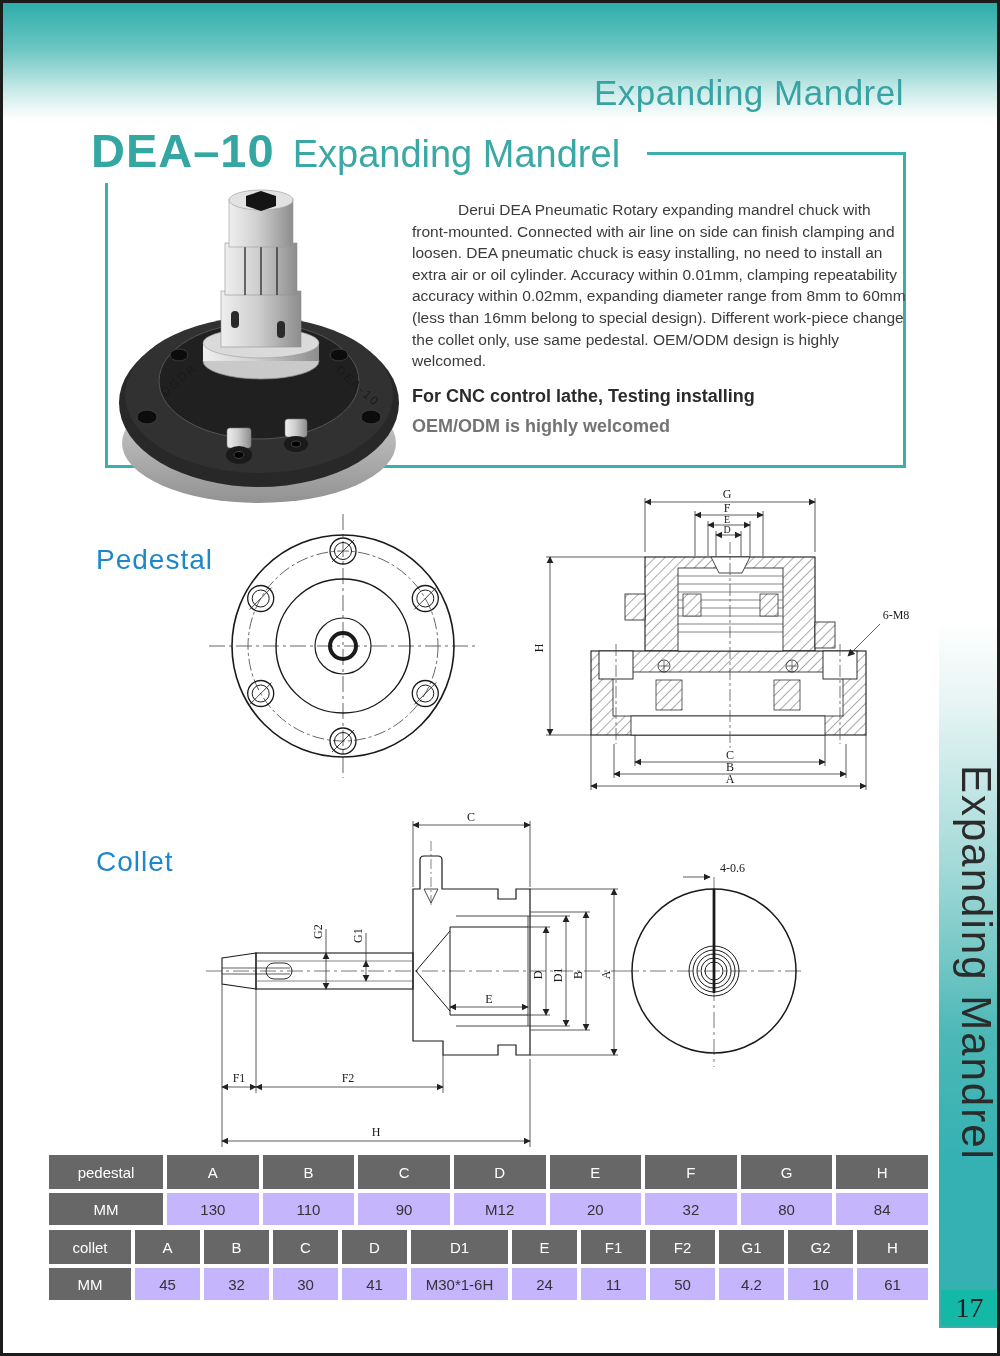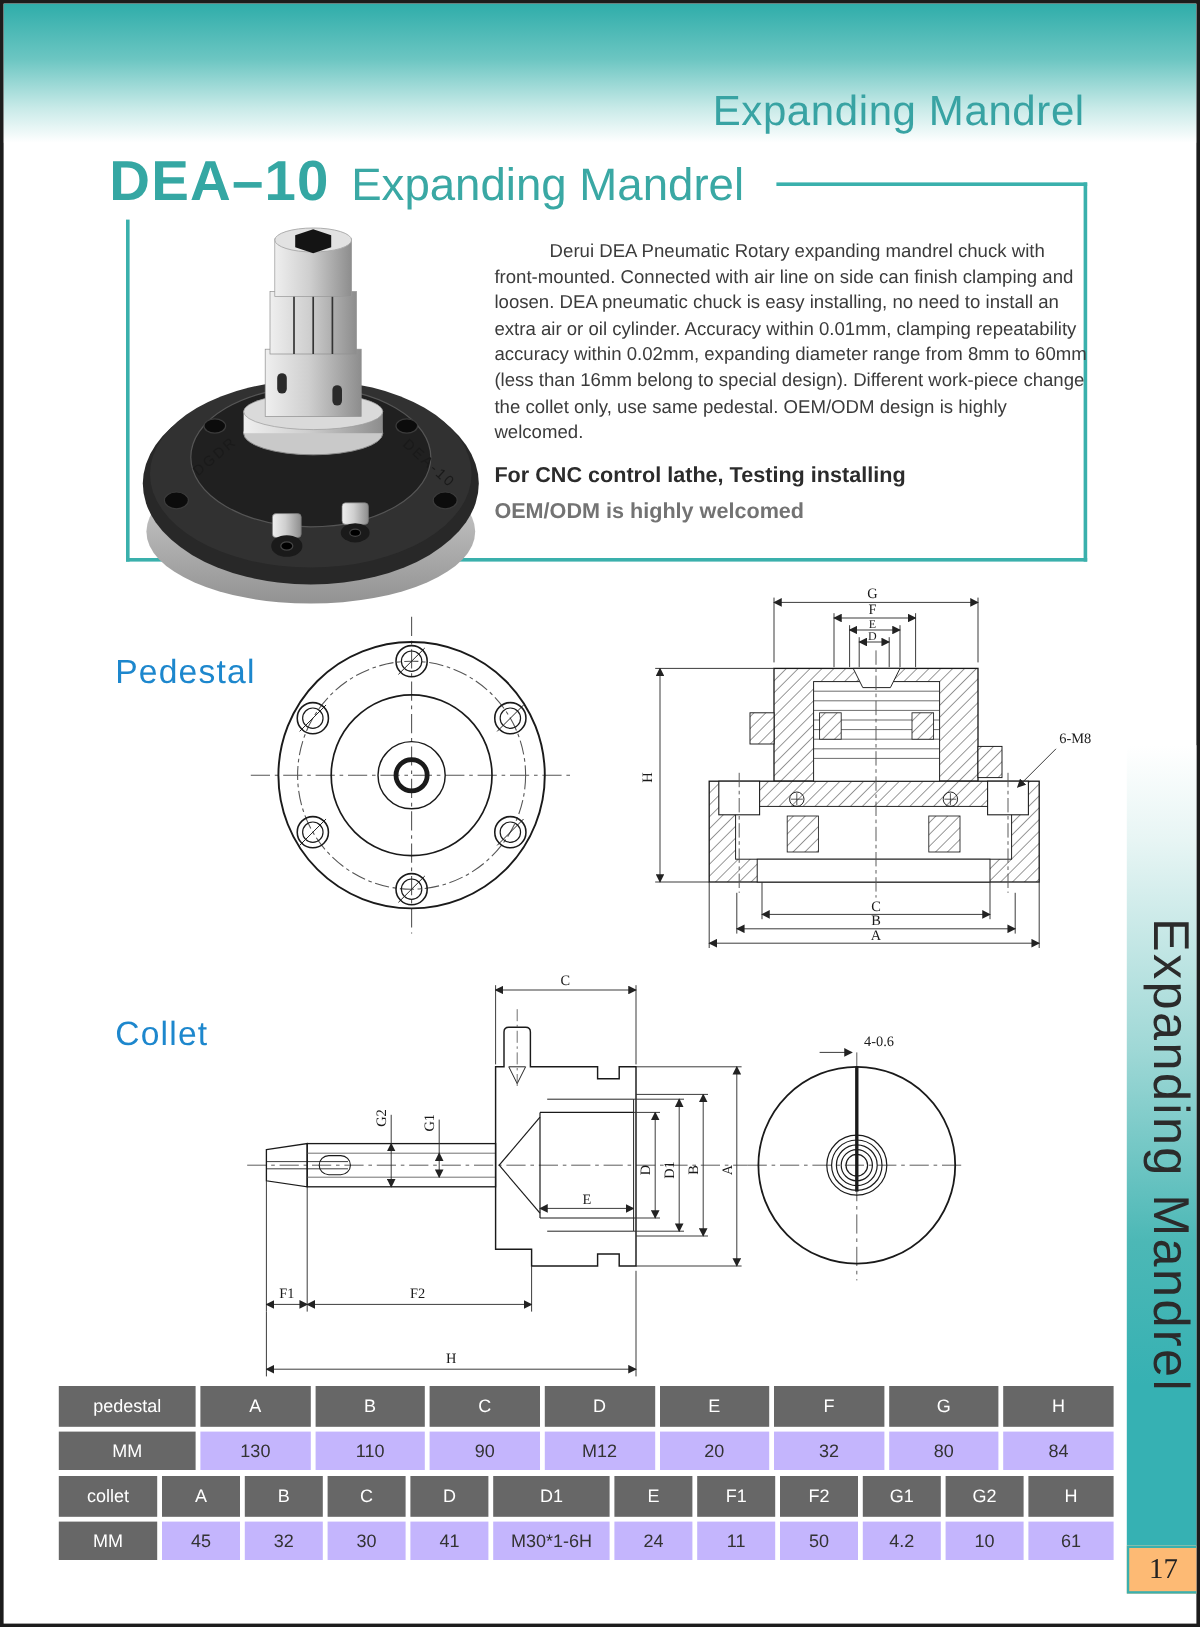--- a/index.html
+++ b/index.html
@@ -24,23 +24,23 @@
   .desc p{margin:0;font-size:15.5px;line-height:21.6px;text-indent:46px;}
   .desc .b1{margin-top:14px;font-size:18px;font-weight:bold;color:#2b2b2b;}
   .desc .b2{margin-top:9px;font-size:18px;font-weight:bold;color:#737373;}
   .sec-label{position:absolute;font-size:28px;color:#1d87cd;letter-spacing:1px;}
   
   .sidebar{position:absolute;left:936px;top:618px;width:61px;height:667px;
     background:linear-gradient(180deg,#ffffff 0%,#e7f5f4 12%,#9fd8d6 38%,#4cb8b6 62%,#36b1b3 80%,#36b1b3 100%);}
   .sidebar-text{position:absolute;left:936px;top:640px;width:61px;height:640px;
     display:flex;justify-content:center;
     writing-mode:vertical-rl;font-size:42px;color:#2b2b2b;letter-spacing:2px;}
-  .page-box{position:absolute;left:936px;top:1285px;width:61px;height:40px;background:#fdba74;
+  .page-box{position:absolute;left:936px;top:1285px;width:61px;height:40px;background:#14b8a6;
     border:2px solid #3ab0ae;display:flex;align-items:center;justify-content:center;
-    font-family:"Liberation Serif",serif;font-size:24px;color:#222;}
+    font-family:"Liberation Serif",serif;font-size:28px;color:#222;}
   
   .tbl{position:absolute;left:46px;width:879px;display:grid;gap:4px;}
   #tbl-pedestal{top:1152px;grid-template-columns:114px repeat(8,1fr);grid-template-rows:34px 32px;}
   #tbl-collet{top:1227px;grid-template-columns:82px 65px 65px 65px 65px 97px 65px 65px 65px 65px 65px 1fr;grid-template-rows:34px 32px;}
   .tbl div{display:flex;align-items:center;justify-content:center;font-size:15px;}
   .tbl .th{background:#676767;color:#ffffff;}
   .tbl .td{background:#c4b5fd;color:#333333;}
   svg{position:absolute;overflow:visible;}
   svg text{font-family:"Liberation Serif",serif;font-size:12px;fill:#1a1a1a;}
 </style>

